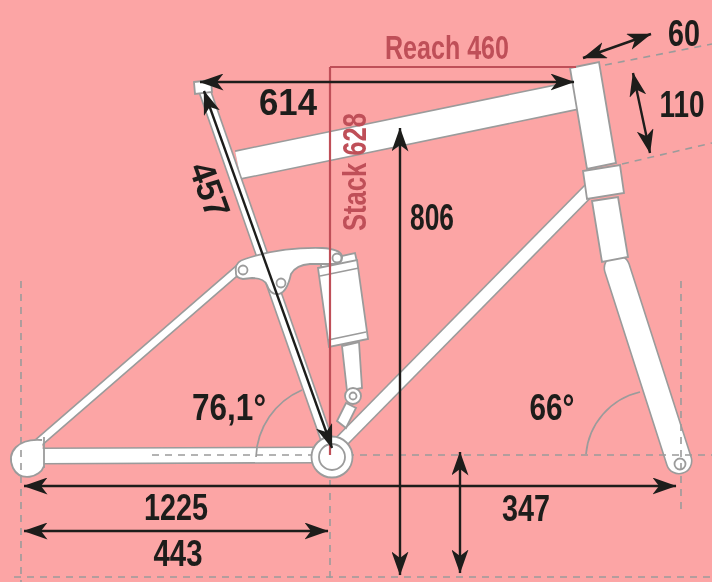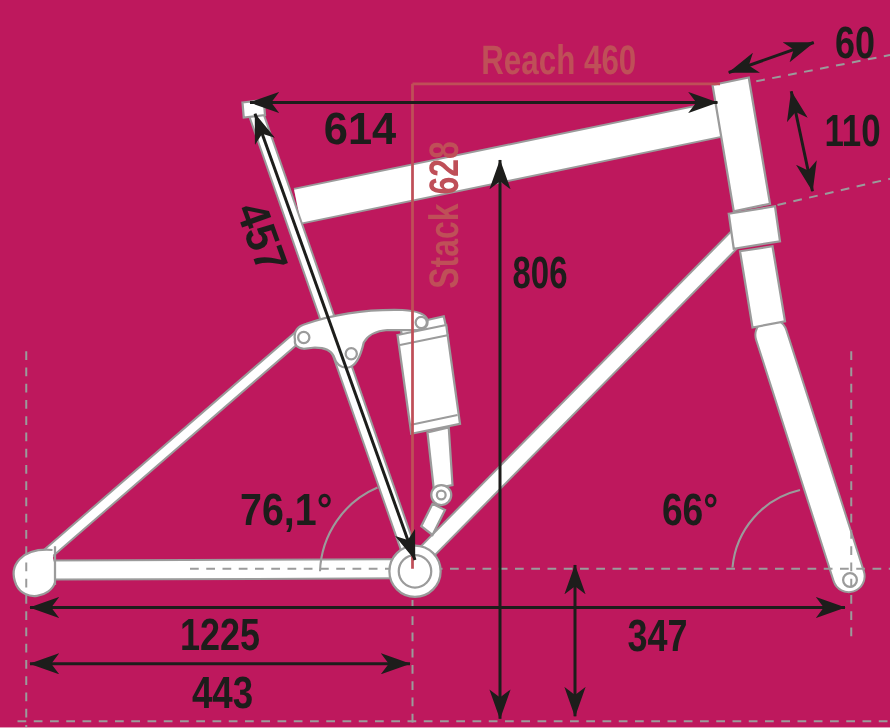--- a/index.html
+++ b/index.html
@@ -1,16 +1,16 @@
 <!DOCTYPE html>
 <html><head>
 <meta charset="utf-8">
 <style>
   html,body{margin:0;padding:0;background:#fff;}
-  .stage{position:relative;width:712px;height:582px;background:#be185d;overflow:hidden;}
+  .stage{position:relative;width:712px;height:582px;background:#fca5a5;overflow:hidden;}
   svg{display:block;}
   .dim{font:bold 36px "Liberation Sans",sans-serif;fill:#1d1d1b;}
   .red{font:bold 33px "Liberation Sans",sans-serif;fill:#bf4f58;}
   .tube{stroke:#9b9b9b;stroke-width:1.8;fill:#fff;}
 </style>
 </head>
 <body>
 
 <div class="stage">
 <svg width="712" height="582" viewBox="0 0 712 582">

